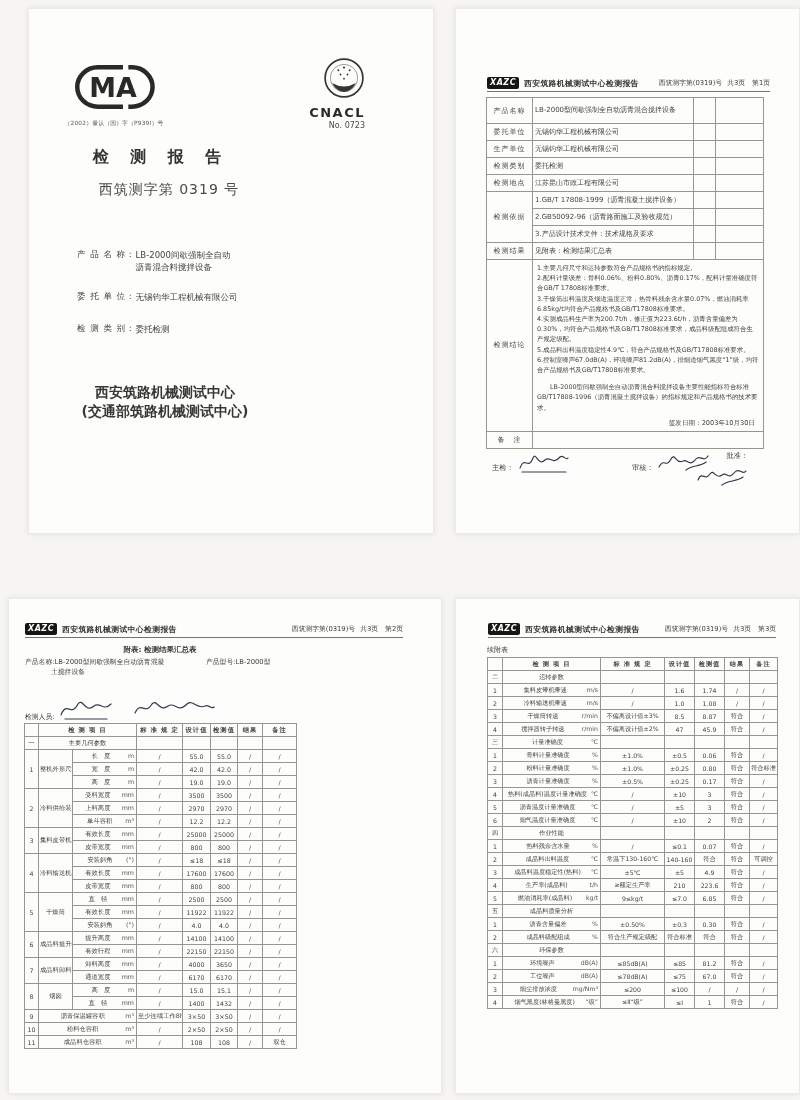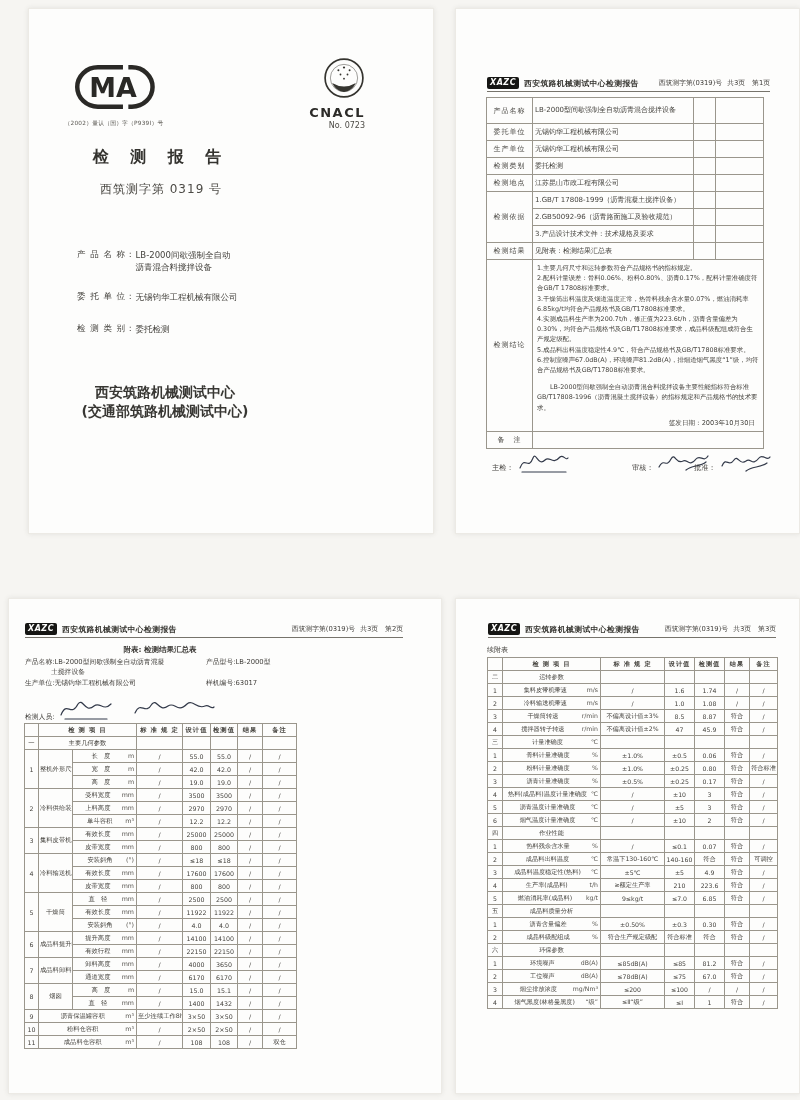--- a/index.html
+++ b/index.html
@@ -6,21 +6,21 @@
   body{width:800px;height:1100px;background:#f6f5f2;font-family:"DejaVu Sans","Liberation Sans",sans-serif;color:#403e3a;position:relative;overflow:hidden;}
   .page{position:absolute;background:#fdfdfc;border:1px solid #eceae5;box-shadow:0 0 5px rgba(60,55,45,.10);}
   
   #cover{left:28px;top:8px;width:404px;height:524px;}
   .cma{position:absolute;left:20px;top:52px;width:130px;text-align:center;}
   .cma-cap{font-size:5.8px;color:#5a5852;margin-top:2px;letter-spacing:.2px;}
   .cnacl{position:absolute;left:196px;top:48px;width:140px;text-align:right;}
   .cnacl-name{font-size:13px;font-weight:bold;letter-spacing:1.5px;color:#2c2b28;margin-top:2px;}
   .cnacl-no{font-size:8px;color:#4c4a45;margin-top:1px;}
   .cv-title{position:absolute;left:0;top:138px;width:264px;text-align:center;font-size:16px;font-weight:bold;letter-spacing:8px;color:#34332f;}
-  .cv-doc{position:absolute;left:0;top:172px;width:264px;text-align:center;font-size:12px;letter-spacing:1px;color:#4c4a45;}
+  .cv-doc{position:absolute;left:8px;top:172px;width:264px;text-align:center;font-size:14px;letter-spacing:1px;color:#4c4a45;}
   .cv-field{position:absolute;left:48px;display:flex;font-size:8.5px;color:#45433e;}
   .cv-flabel{letter-spacing:1px;white-space:nowrap;}
   .cv-fvals div{line-height:12px;}
   .cv-org{position:absolute;left:0;top:374px;width:272px;text-align:center;font-size:14px;font-weight:bold;color:#383733;line-height:19px;}
   
   .hdr{position:absolute;display:flex;align-items:center;gap:5px;border-bottom:1px solid #76736b;padding-bottom:2px;}
   .hdr-logo{background:#161614;color:#fcfcfa;font-weight:bold;font-style:italic;font-size:8px;line-height:10px;padding:1px 3px;border-radius:2px;letter-spacing:.5px;}
   .hdr-title{font-size:7.8px;font-weight:bold;letter-spacing:.4px;color:#35342f;white-space:nowrap;}
   .hdr-doc{font-size:6.8px;margin-left:auto;white-space:nowrap;}
   .hdr-pages{font-size:6.8px;display:flex;gap:7px;white-space:nowrap;}
@@ -219,21 +219,21 @@
         <path class="ink" d="M6,21 H50" stroke-width="0.8"></path>
       </svg>
     </div>
     <div class="sig" style="left:140px;margin-left:36px;">
       <span class="sig-label">审核：</span>
       <svg width="54" height="24" viewBox="0 0 54 24">
         <path class="ink" d="M3,16 C8,6 10,18 15,8 C19,1 20,14 27,10 C31,7 33,17 40,8 C44,3 48,12 52,5"></path>
         <path class="ink" d="M30,19 C36,14 44,16 50,11" stroke-width="0.9"></path>
       </svg>
     </div>
-    <div class="sig" style="left:238px;">
+    <div class="sig" style="left:238px;flex-direction:column;">
       <span class="sig-label">批准：</span>
       <svg width="54" height="24" viewBox="0 0 54 24">
         <path class="ink" d="M4,15 C8,5 11,17 16,9 C20,3 21,15 28,10 C33,6 34,16 41,7 C45,2 49,11 52,6"></path>
         <path class="ink" d="M28,20 C34,15 42,17 49,12" stroke-width="0.9"></path>
       </svg>
     </div>
   </div>
 </div>
 
 <div class="page" id="p2">
@@ -243,21 +243,20 @@
     <span class="hdr-doc">西筑测字第(0319)号</span>
     <span class="hdr-pages">
       <span>共3页</span>
       <span>第2页</span>
     </span>
   </div>
   <div class="p2-sub">附表: 检测结果汇总表</div>
   <div class="meta" id="p2-meta">
       <div class="meta-line"><span>产品名称:LB-2000型间歇强制全自动沥青混凝</span><span class="mright">产品型号:LB-2000型</span></div>
       <div class="meta-line indent"><span>土搅拌设备</span></div>
-      <div class="meta-line"><span>生产单位:无锡钧华工程机械有限公司</span><span class="mright">样机编号:63017</span></div>
     </div>
   <div class="person-line">
     <span>检测人员:</span>
     <svg width="160" height="24" viewBox="0 0 160 24">
       <path class="ink" d="M4,17 C10,2 14,20 21,6 C26,-1 28,16 37,8 C43,3 46,14 54,6" stroke-width="1.4"></path>
       <path class="ink" d="M8,21 H50" stroke-width="0.8"></path>
       <path class="ink" d="M78,15 C84,2 88,18 95,6 C100,0 102,15 111,8 C118,3 120,16 130,6 C136,1 140,12 148,8 C152,6 154,12 157,9" stroke-width="1.4"></path>
     </svg>
   </div>
   <table class="rpt" id="p2-table">

